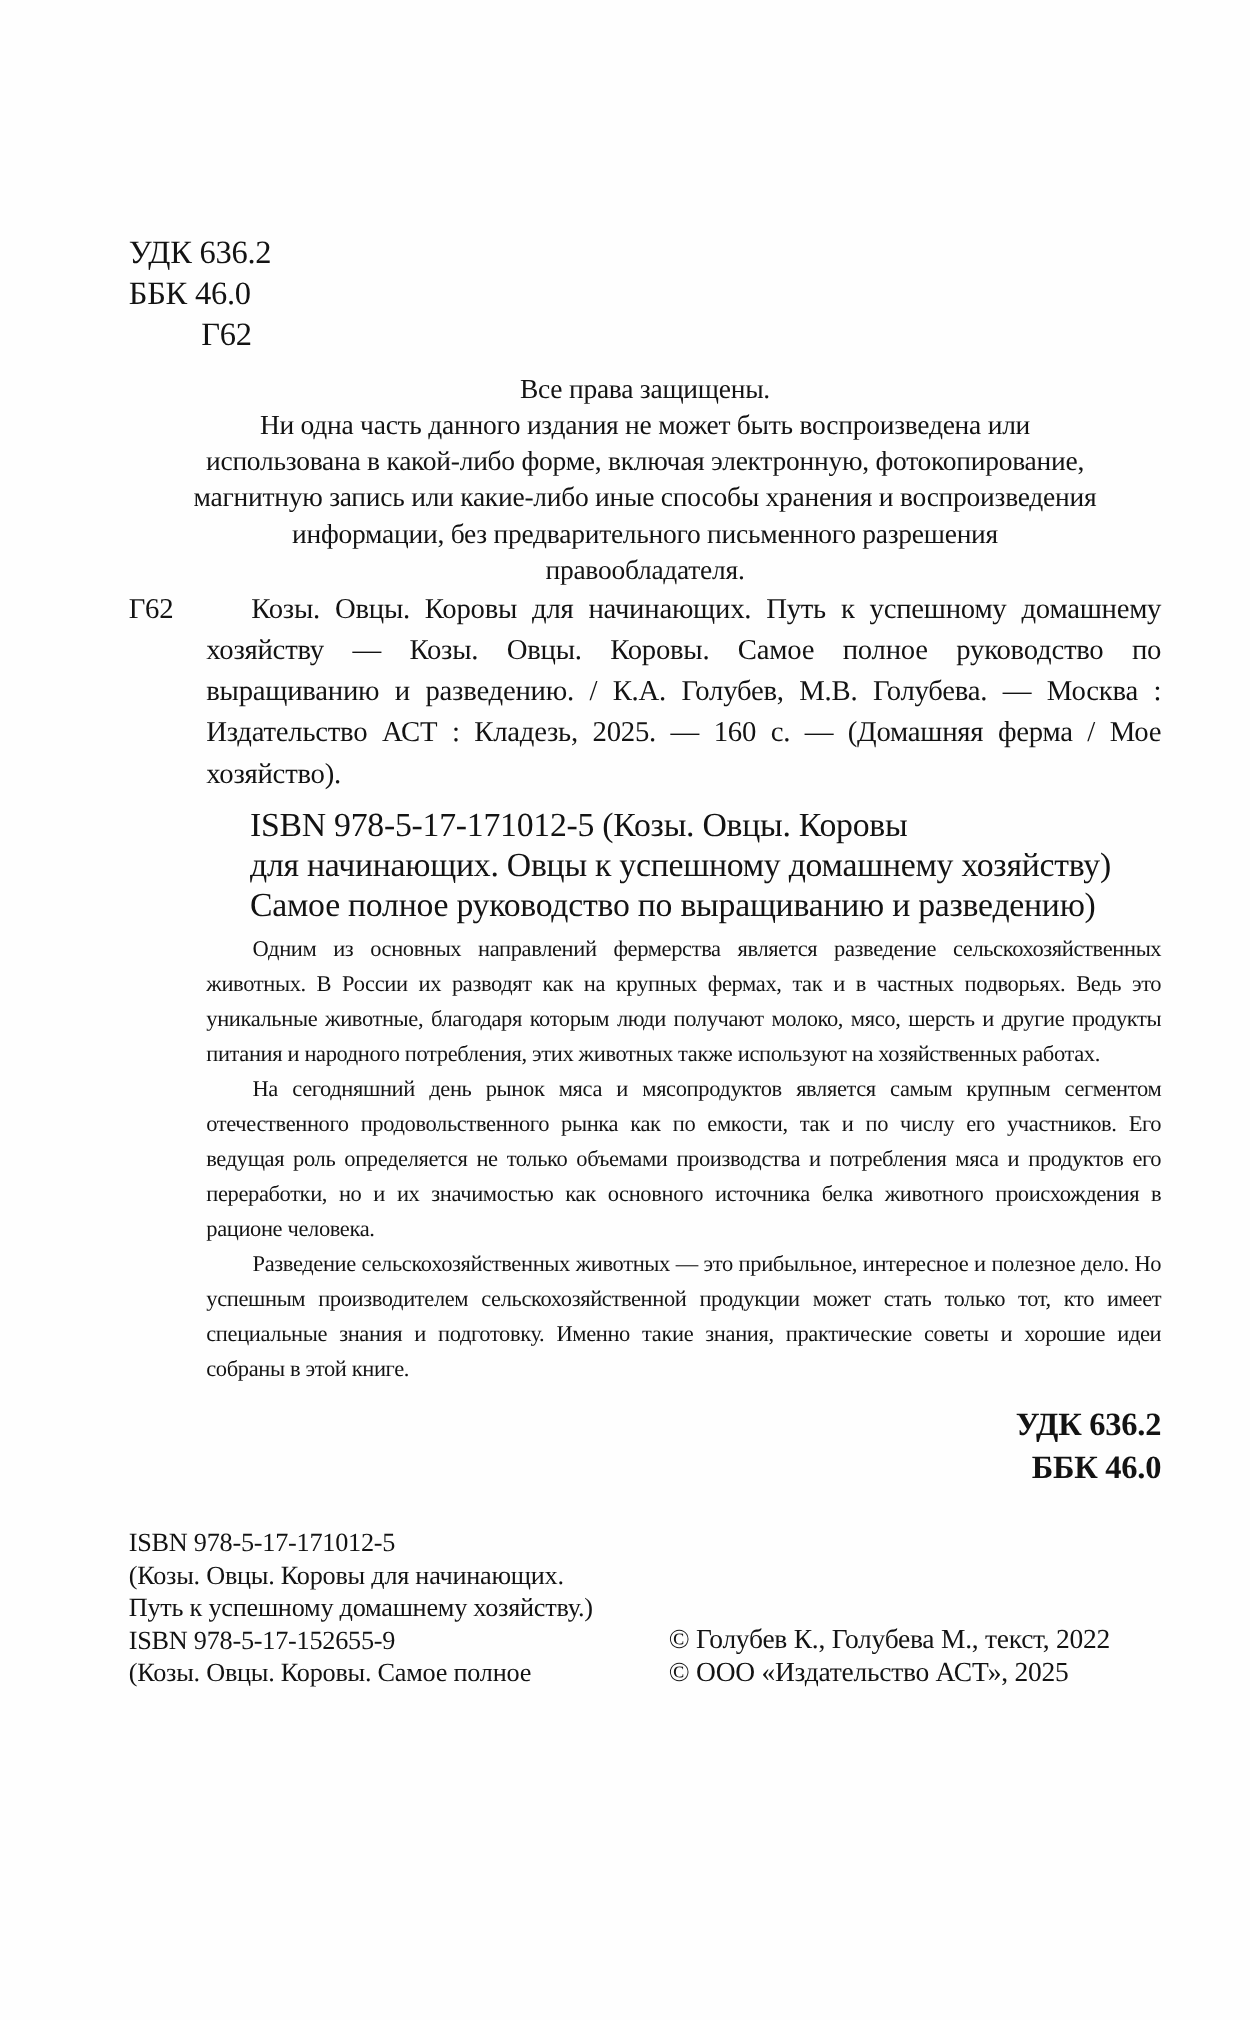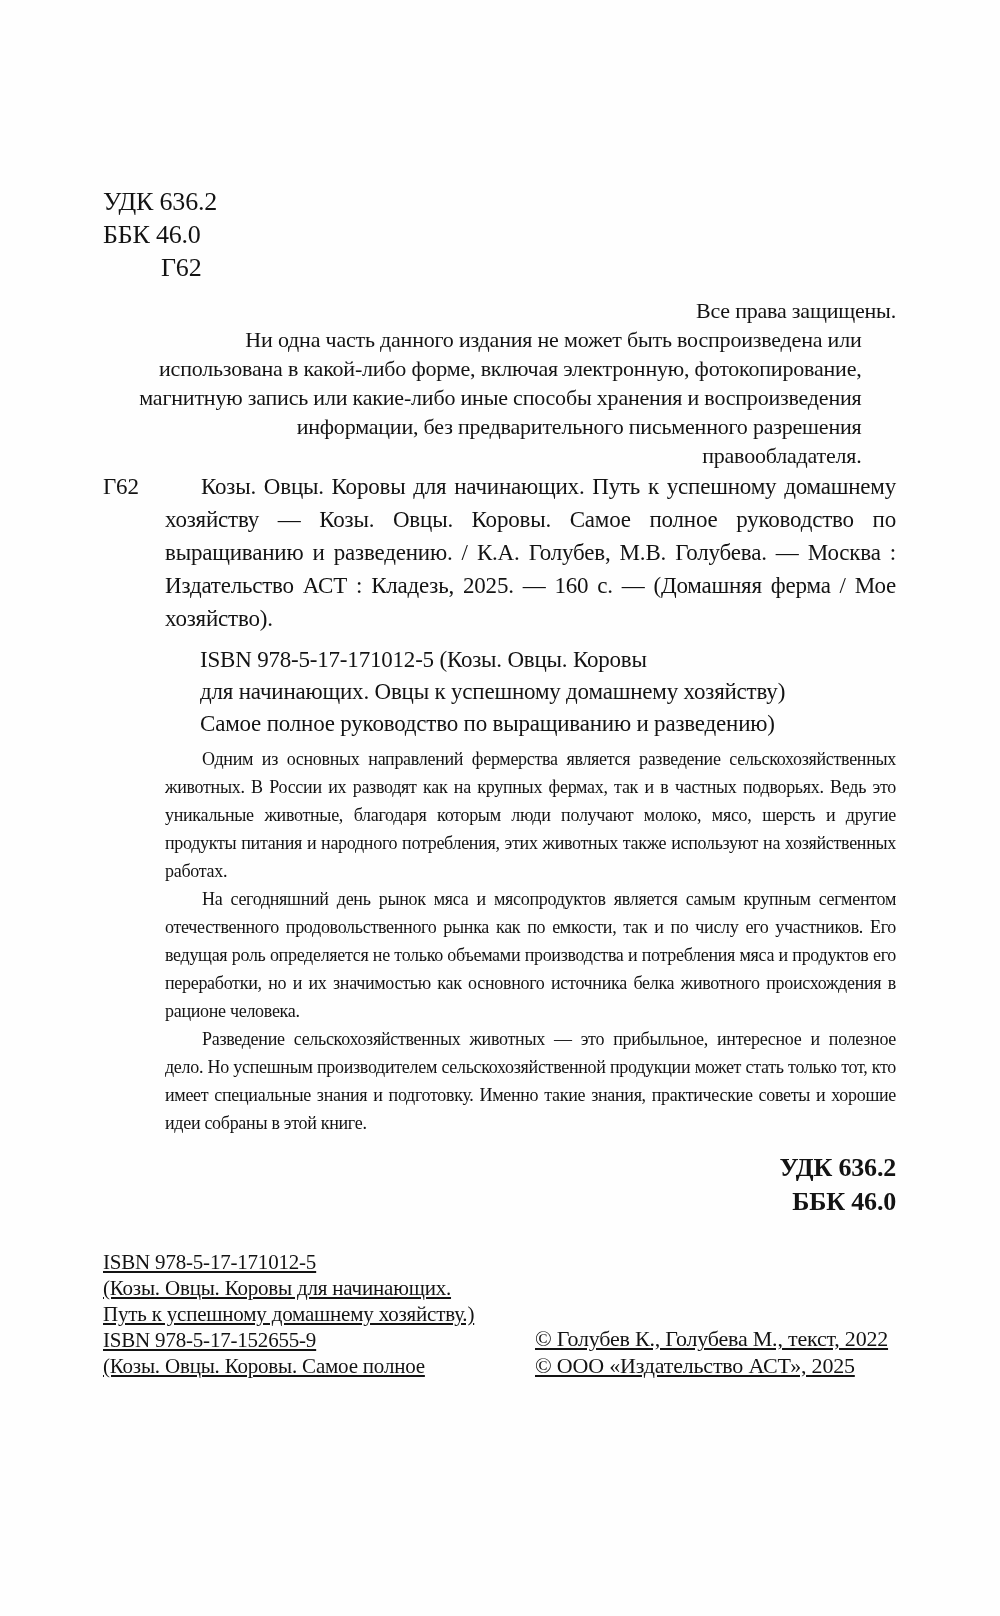--- a/index.html
+++ b/index.html
@@ -4,57 +4,57 @@
 <style>
   html, body { margin: 0; padding: 0; background: #ffffff; }
   .page {
     position: relative;
     width: 1000px;
     height: 1616px;
     box-sizing: border-box;
     background: #fefefe;
     color: #131313;
     font-family: "Liberation Serif", "DejaVu Serif", serif;
-    padding: 185px 104px 0 103px;
+    padding: 185px 71px 0 103px;
     overflow: hidden;
   }
   
   .top-codes { font-size: 26px; line-height: 33px; letter-spacing: -0.2px; }
   .top-codes .code-indent { padding-left: 58px; }
   
-  .rights { margin-top: 12px; text-align: right; font-size: 22px; line-height: 29px; letter-spacing: -0.2px; }
+  .rights { margin-top: 12px; text-align: center; font-size: 22px; line-height: 29px; letter-spacing: -0.2px; }
   .rights-text { max-width: 724px; margin: 0 auto; }
   
   .author {
     margin-left: 62px; margin-top: 16px;
     font-weight: bold; font-size: 23px; line-height: 32px; letter-spacing: -0.2px;
   }
   
   .entry {
     position: relative;
     margin-left: 62px;
     font-size: 23px; line-height: 33px;
     text-align: justify;
     text-indent: 36px;
     letter-spacing: -0.2px;
   }
   .entry .hang-code { position: absolute; left: -62px; top: 0; text-indent: 0; }
   
-  .isbn-mid { margin-left: 97px; margin-top: 9px; font-size: 23px; line-height: 32px; letter-spacing: -0.2px; }
+  .isbn-mid { margin-left: 97px; margin-top: 9px; font-size: 27px; line-height: 32px; letter-spacing: -0.2px; }
   
   .annotation {
     margin-left: 62px; margin-top: 5px;
     font-size: 18px; line-height: 28px;
     text-align: justify; letter-spacing: -0.3px;
   }
   .annotation p { margin: 0; text-indent: 37px; }
   
   .codes-right { margin-top: 14px; text-align: right; font-weight: bold; font-size: 26px; line-height: 34px; letter-spacing: -0.2px; }
   
-  .footer { margin-top: 30px; display: flex; align-items: flex-end; text-decoration: underline; }
+  .footer { margin-top: 30px; display: flex; align-items: flex-end; }
   .footer-left { width: 432px; font-size: 21px; line-height: 26px; letter-spacing: -0.2px; }
   .footer-right { font-size: 22px; line-height: 27px; letter-spacing: -0.2px; }
 </style>
 </head>
 <body>
 
 <div class="page">
 
   <div class="top-codes">
     <div>УДК 636.2</div>

